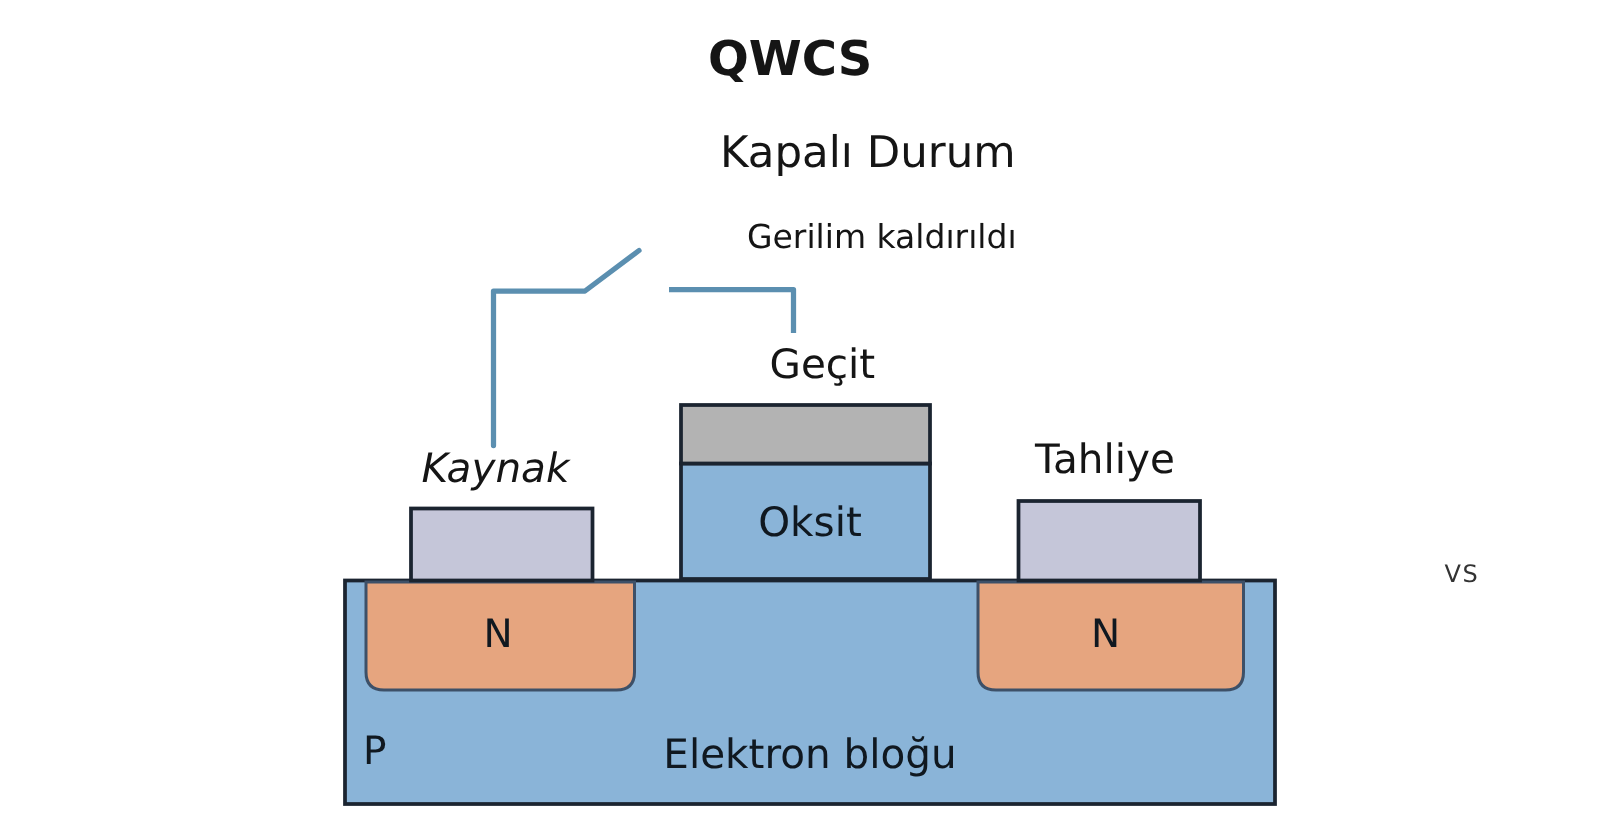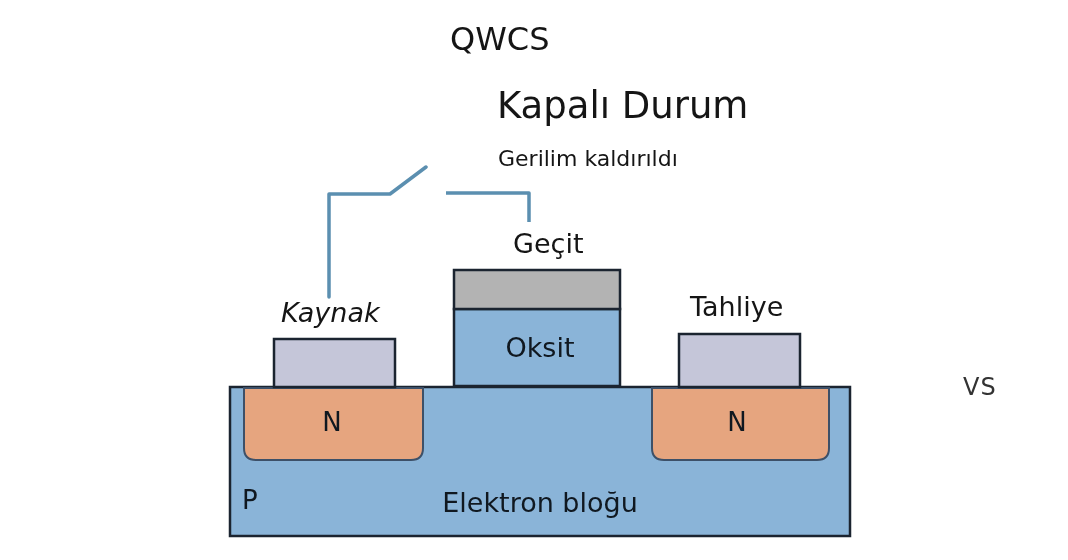--- a/index.html
+++ b/index.html
@@ -1,24 +1,24 @@
 <!DOCTYPE html>
 <html><head>
 <meta charset="utf-8">
 <style>
   html, body { margin:0; padding:0; background:#ffffff; }
   body { width:1068px; height:560px; position:relative; overflow:hidden; font-family:"DejaVu Sans", sans-serif; color:#111; }
   .lbl { position:absolute; white-space:nowrap; color:#151515; }
-  #title { left:450px; top:20px; font-size:32px; }
-  #state { left:497px; top:84px; font-size:37px; }
+  #title { left:472px; top:20px; font-size:32px;font-weight:bold; }
+  #state { left:480px; top:84px; font-size:29px; }
   #voltage { left:498px; top:146px; font-size:22px; }
   #gate-lbl { left:513px; top:228px; font-size:27px; }
   #source-lbl { left:281px; top:297px; font-size:27px;font-style:italic; }
   #drain-lbl { left:690px; top:291px; font-size:27px;text-align:center; }
-  #vs { left:963px; top:373px; font-size:24px; color:#333; letter-spacing:1px; }
+  #vs { left:963px; top:373px; font-size:16px; color:#333; letter-spacing:1px; }
   svg { position:absolute; left:0; top:0; }
   .svgtxt { font-family:"DejaVu Sans", sans-serif; fill:#101820; }
 </style>
 </head>
 <body>
 
 <div class="lbl" id="title">QWCS</div>
 <div class="lbl" id="state">Kapalı Durum</div>
 <div class="lbl" id="voltage">Gerilim kaldırıldı</div>
 <div class="lbl" id="gate-lbl">Geçit</div>

